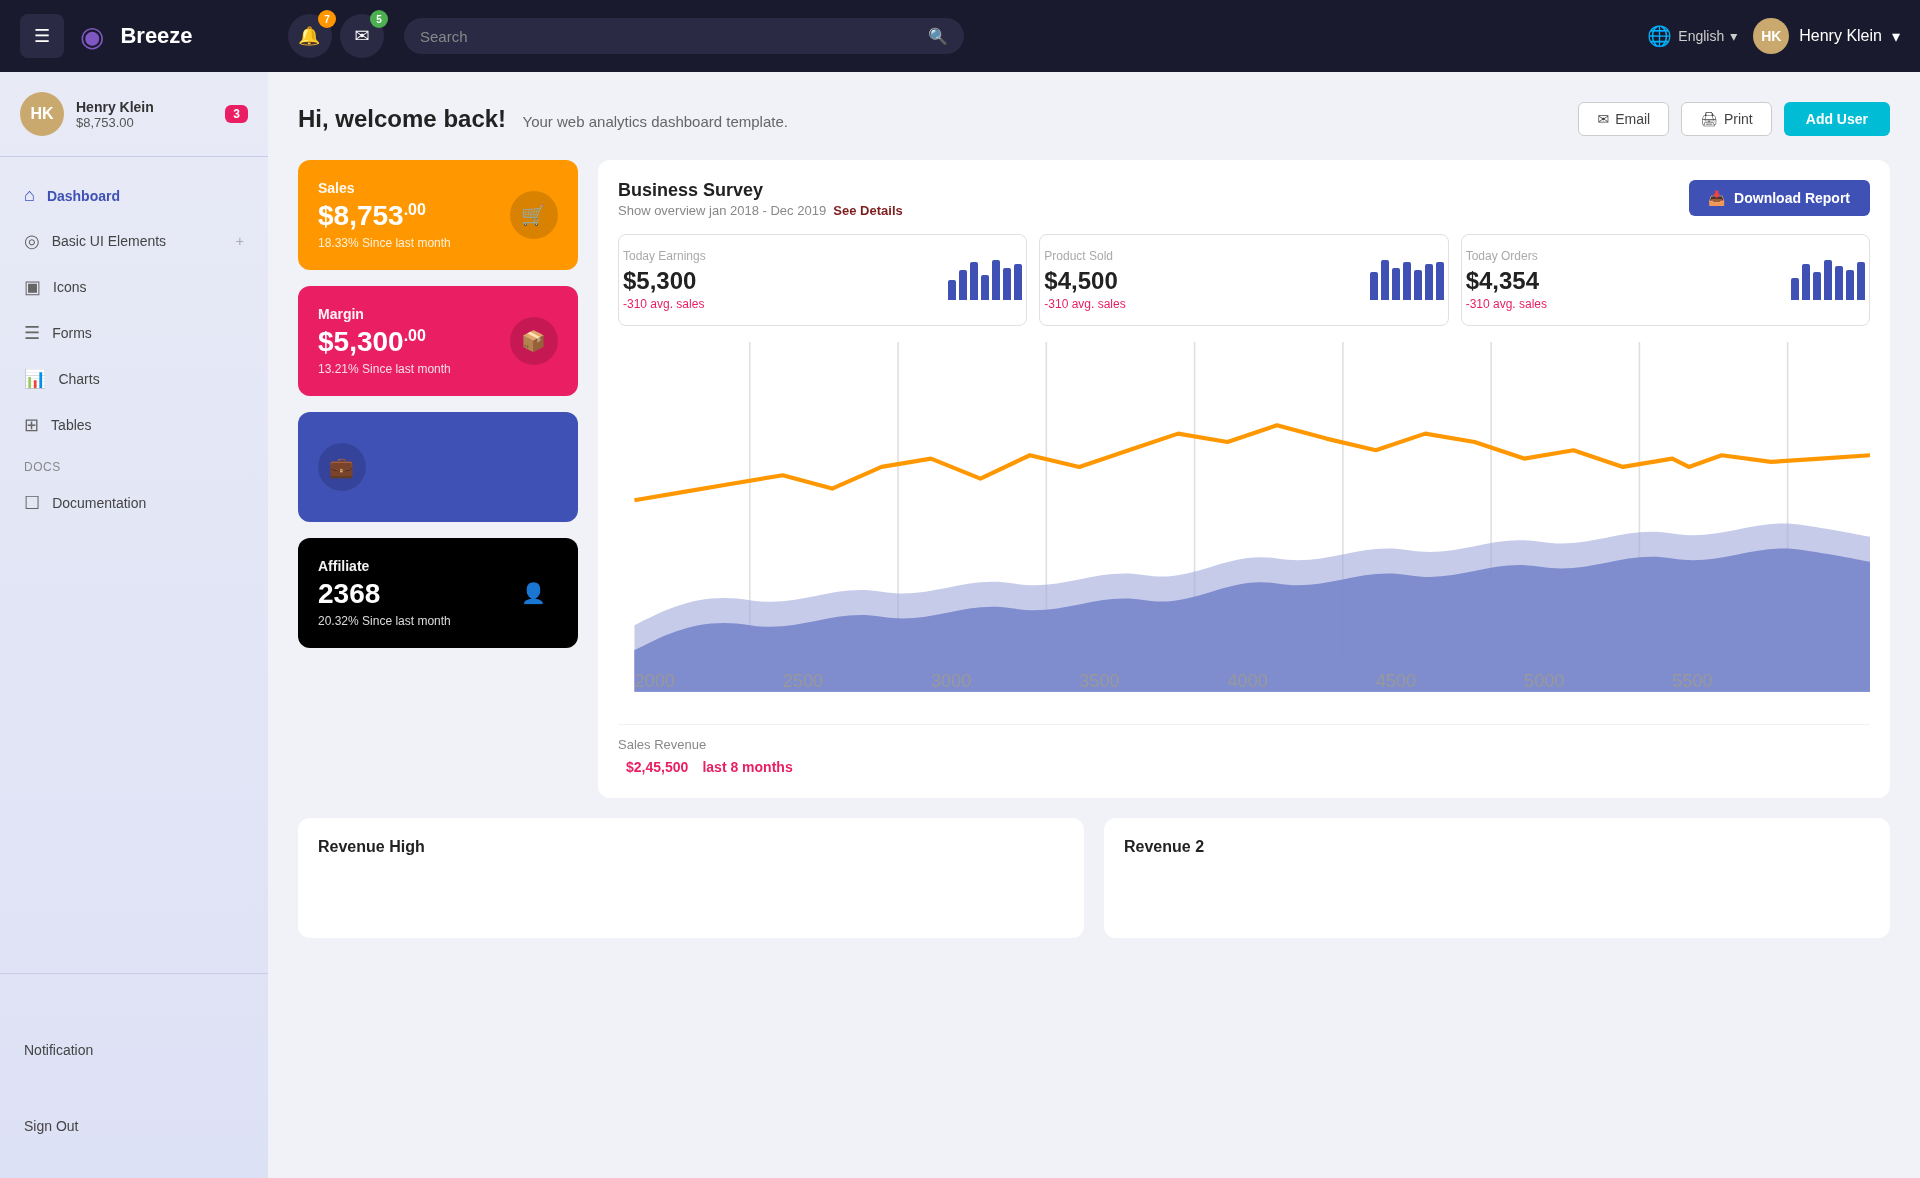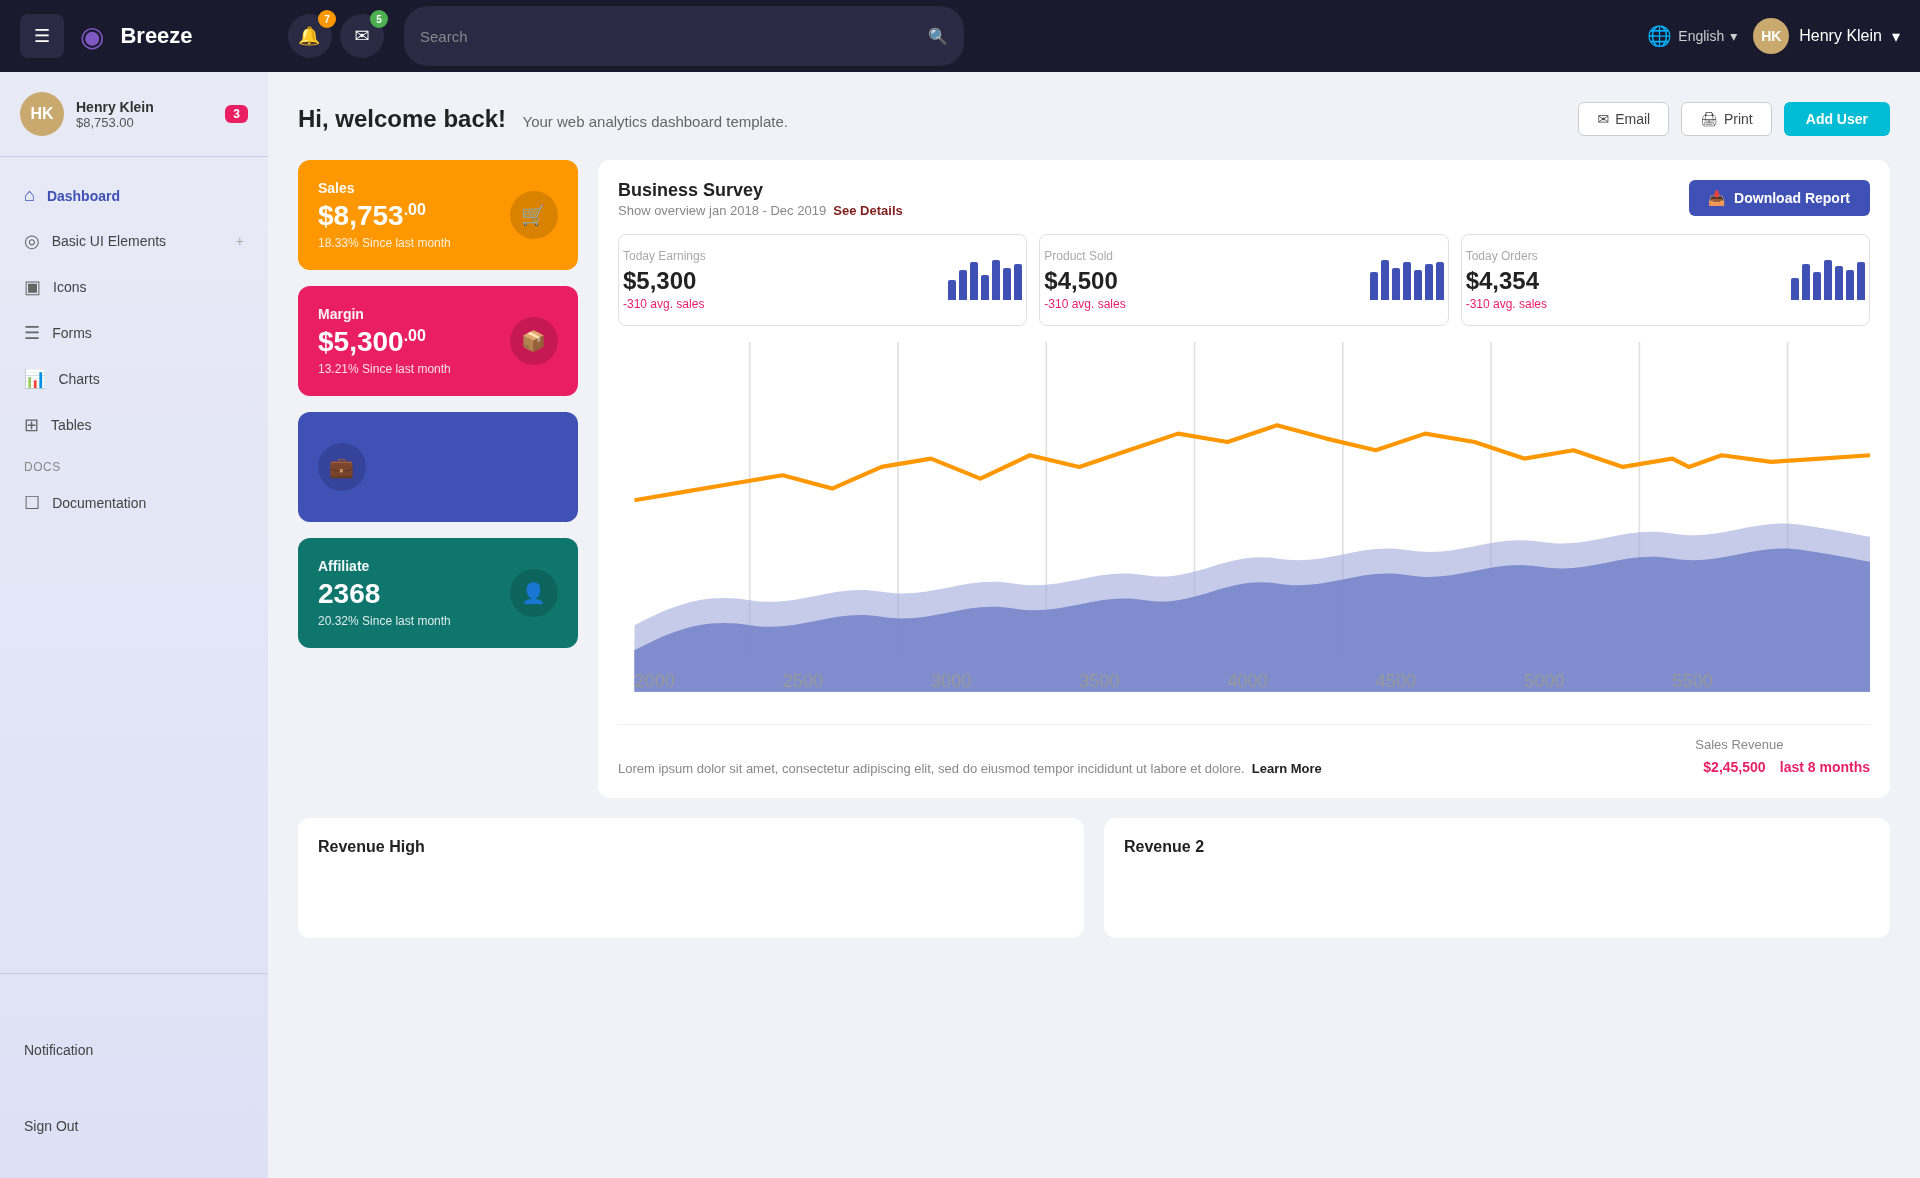--- a/index.html
+++ b/index.html
@@ -56,21 +56,21 @@
     }
     .badge.green { background: #4caf50; }
     .search-bar {
       flex: 1;
       max-width: 560px;
       background: #2a2a45;
       border-radius: 24px;
       display: flex;
       align-items: center;
       padding: 0 16px;
-      height: 60px;
+      height: 36px;
       margin: 0 20px;
     }
     .search-bar input {
       background: transparent;
       border: none;
       outline: none;
       color: #aaa;
       font-size: 15px;
       flex: 1;
     }
@@ -232,21 +232,21 @@
       color: #fff;
       display: flex;
       align-items: center;
       justify-content: space-between;
       min-height: 110px;
       gap: 16px;
     }
     .stat-card.orange { background: #ff9800; }
     .stat-card.pink { background: #e91e63; }
     .stat-card.blue { background: #3f51b5; }
-    .stat-card.teal { background: #0f766e; }
+    .stat-card.teal { background: #000000; }
     .stat-card-left .label { font-size: 14px; font-weight: 600; opacity: 0.95; margin-bottom: 4px; }
     .stat-card-left .amount { font-size: 28px; font-weight: 700; }
     .stat-card-left .amount sup { font-size: 16px; }
     .stat-card-left .since { font-size: 12px; margin-top: 4px; opacity: 0.85; }
     .stat-card-icon {
       width: 48px; height: 48px;
       border-radius: 50%;
       background: rgba(0,0,0,0.15);
       display: flex; align-items: center; justify-content: center;
       font-size: 20px;
@@ -591,24 +591,20 @@
             <text x="190" y="207" font-size="11" fill="#999">3000</text>
             <text x="280" y="207" font-size="11" fill="#999">3500</text>
             <text x="370" y="207" font-size="11" fill="#999">4000</text>
             <text x="460" y="207" font-size="11" fill="#999">4500</text>
             <text x="550" y="207" font-size="11" fill="#999">5000</text>
             <text x="640" y="207" font-size="11" fill="#999">5500</text>
           </svg>
         </div>
 
         <div class="chart-footer">
-          <div class="chart-footer-text">
-            <span>Lorem ipsum dolor sit amet, consectetur adipiscing elit, sed do eiusmod tempor incididunt ut labore et dolore.</span>
-            &nbsp;<a href="#">Learn More</a>
-          </div>
           <div class="chart-footer-right">
             <div class="sales-revenue-label">Sales Revenue</div>
             <div class="sales-revenue-value">
               <span>$2,45,500</span>
               <span>last 8 months</span>
             </div>
           </div>
         </div>
       </div>
     </div>

